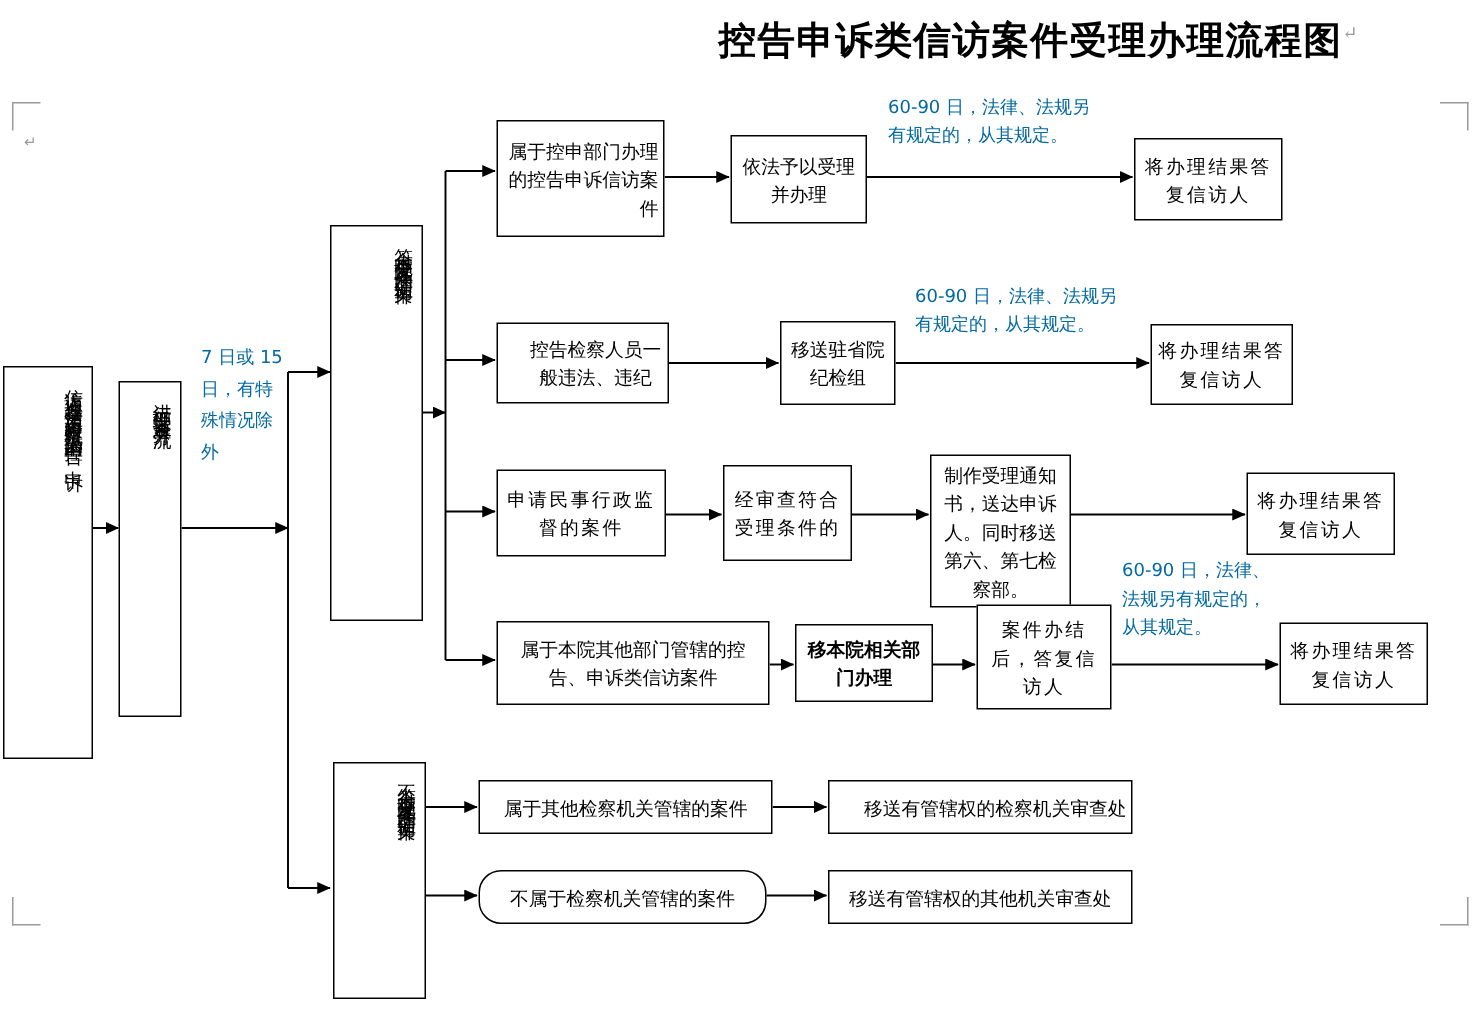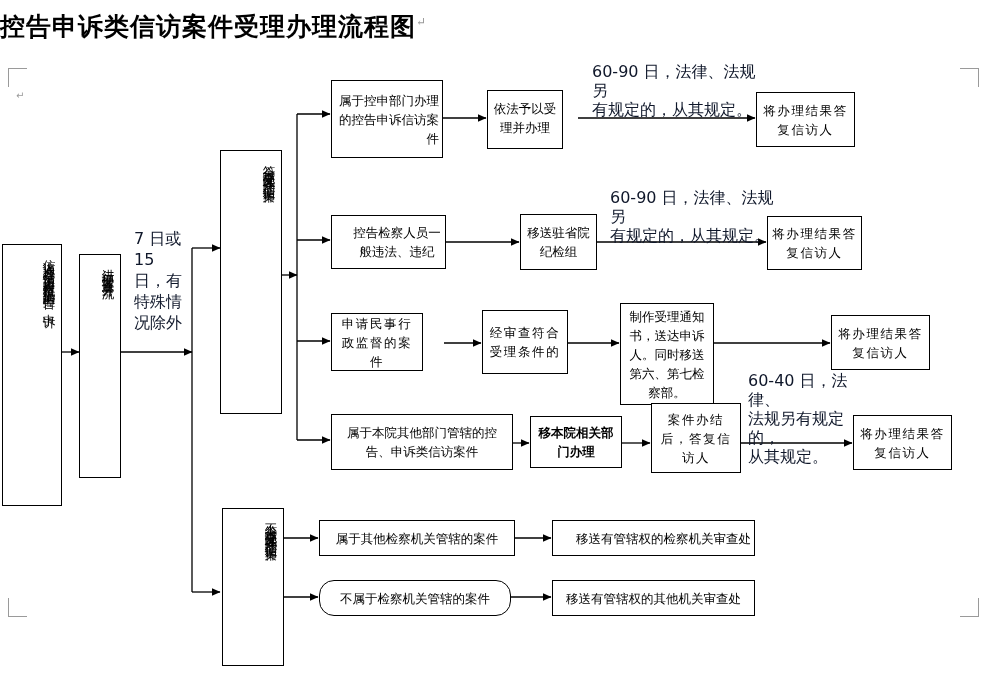--- a/index.html
+++ b/index.html
@@ -10,21 +10,21 @@
     font-family:"DejaVu Sans","Liberation Sans",sans-serif;
     color:#000;
     overflow:hidden;
     position:relative;
   }
   #canvas{position:absolute;left:0;top:0;width:986px;height:679px;}
 
   .title{
     position:absolute;
     left:0;top:10px;width:906px;
-    text-align:left;
+    text-align:right;
     font-family:"DejaVu Serif","Liberation Serif",serif;
     font-weight:bold;
     font-size:25px;
     letter-spacing:1px;
     white-space:nowrap;
   }
   .title .pilcrow{font-weight:normal;font-size:12px;color:#9a9a9a;vertical-align:super;}
 
   
   .box{
@@ -62,23 +62,23 @@
     width:100%;
     line-height:20px;
     letter-spacing:2.2px;
     margin:0 auto;
   }
   .vbox.two .vt{letter-spacing:2.0px;}
 
   
   .note{
     position:absolute;
-    font-size:16px;
+    font-size:12px;
     line-height:19px;
-    color:#0f172a;
+    color:#0369a1;
     white-space:pre-line;
   }
   .pm{color:#9a9a9a;font-size:10px;}
 
   
   .cmark{position:absolute;border-color:#9a9a9a;border-style:solid;width:18px;height:18px;}
   .cmark.tl{border-width:1px 0 0 1px;}
   .cmark.tr{border-width:1px 1px 0 0;}
   .cmark.bl{border-width:0 0 1px 1px;}
   .cmark.br{border-width:0 1px 1px 0;}
@@ -159,42 +159,42 @@
     <span class="vt">符合本院受理条件的信访案件</span>
   </div>
 
   <div class="vbox two" style="left:222px;top:508px;width:62px;height:158px;">
     <span class="vt">不符合本院受理条件的信访案件</span>
   </div>
 
   <div class="box" style="left:331px;top:80px;width:112px;height:78px;text-align:right;">
     <span class="t">属于控申部门办理的控告申诉信访案件</span>
   </div>
-  <div class="box" style="left:487px;top:90px;width:76px;height:59px;font-family:Liberation Mono, monospace;">
+  <div class="box" style="left:487px;top:90px;width:91px;height:59px;">
     <span class="t">依法予以受理并办理</span>
   </div>
   <div class="box spread" style="left:756px;top:92px;width:99px;height:55px;">
     <span class="t">将办理结果答复信访人</span>
   </div>
   <div class="note" style="left:592px;top:62px;width:175px;">60-90 日，法律、法规另
 有规定的，从其规定。</div>
 
   <div class="box" style="left:331px;top:215px;width:115px;height:54px;padding-left:20px;">
     <span class="t">控告检察人员一般违法、违纪</span>
   </div>
   <div class="box" style="left:520px;top:214px;width:77px;height:56px;">
     <span class="t">移送驻省院纪检组</span>
   </div>
   <div class="box spread" style="left:767px;top:216px;width:95px;height:54px;">
     <span class="t">将办理结果答复信访人</span>
   </div>
   <div class="note" style="left:610px;top:188px;width:175px;">60-90 日，法律、法规另
 有规定的，从其规定。</div>
 
-  <div class="box spread" style="left:331px;top:313px;width:92px;height:58px;">
+  <div class="box spread" style="left:331px;top:313px;width:113px;height:58px;">
     <span class="t">申请民事行政监督的案件</span>
   </div>
   <div class="box spread" style="left:482px;top:310px;width:86px;height:64px;">
     <span class="t">经审查符合受理条件的</span>
   </div>
   <div class="box" style="left:620px;top:303px;width:94px;height:102px;">
     <span class="t">制作受理通知书，送达申诉人。同时移送第六、第七检察部。</span>
   </div>
   <div class="box spread" style="left:831px;top:315px;width:99px;height:55px;">
     <span class="t">将办理结果答复信访人</span>
@@ -205,21 +205,21 @@
   </div>
   <div class="box" style="left:530px;top:416px;width:92px;height:52px;font-weight:bold;">
     <span class="t">移本院相关部门办理</span>
   </div>
   <div class="box spread" style="left:651px;top:403px;width:90px;height:70px;">
     <span class="t">案件办结后，答复信访人</span>
   </div>
   <div class="box spread" style="left:853px;top:415px;width:99px;height:55px;">
     <span class="t">将办理结果答复信访人</span>
   </div>
-  <div class="note" style="left:748px;top:371px;width:110px;">60-40 日，法律、
+  <div class="note" style="left:748px;top:371px;width:110px;">60-90 日，法律、
 法规另有规定的，
 从其规定。</div>
 
   <div class="box" style="left:319px;top:520px;width:196px;height:36px;">
     <span class="t">属于其他检察机关管辖的案件</span>
   </div>
   <div class="box" style="left:552px;top:520px;width:203px;height:36px;text-align:right;">
     <span class="t">移送有管辖权的检察机关审查处</span>
   </div>
   <div class="box" style="left:319px;top:580px;width:192px;height:36px;border-radius:15px;">

